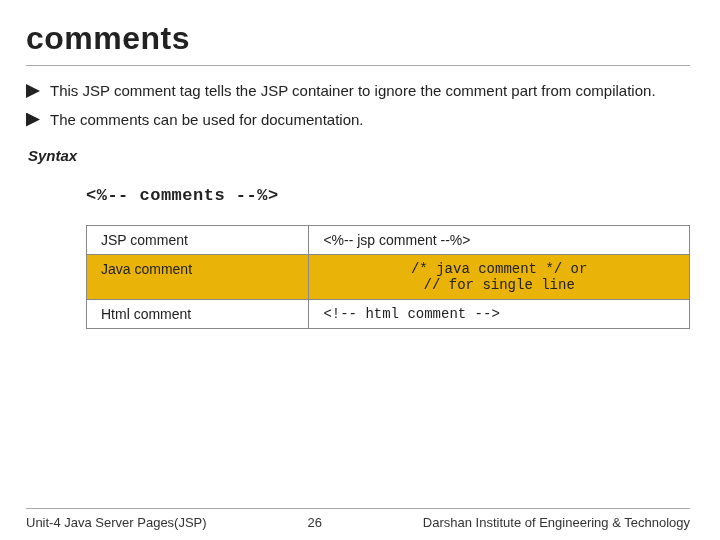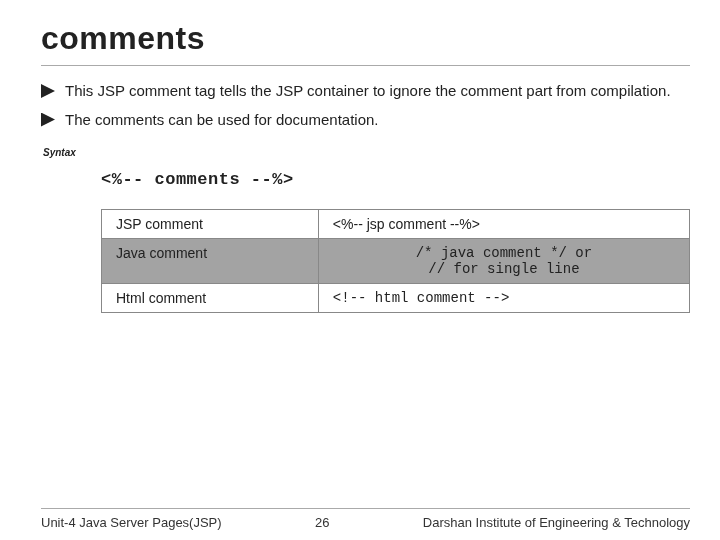--- a/index.html
+++ b/index.html
@@ -14,21 +14,21 @@
       background: #ffffff;
       font-family: Arial, sans-serif;
       font-size: 15px;
       color: #222;
       overflow: hidden;
     }
 
     .page {
       width: 720px;
       height: 540px;
-      padding: 20px 30px 10px 41px;
+      padding: 20px 30px 10px 26px;
       display: flex;
       flex-direction: column;
     }
 
     .title {
       font-size: 32px;
       font-weight: bold;
       color: #222;
       margin-bottom: 8px;
       letter-spacing: 0.5px;
@@ -59,23 +59,23 @@
       height: 14px;
       background: #222;
       margin-right: 10px;
       margin-top: 4px;
       flex-shrink: 0;
       clip-path: polygon(0 0, 100% 50%, 0 100%);
     }
 
     .syntax-label {
       font-style: italic;
-      font-size: 10px;
+      font-size: 15px;
       font-weight: bold;
-      margin-bottom: 12px;
+      margin-bottom: 22px;
       margin-left: 2px;
     }
 
     .code-block {
       font-family: 'Courier New', Courier, monospace;
       font-size: 17px;
       font-weight: bold;
       color: #222;
       margin-left: 60px;
       margin-bottom: 20px;
@@ -89,21 +89,21 @@
       border-radius: 16px;
     }
 
     .comment-table td {
       border: 1px solid #888;
       padding: 6px 14px;
       vertical-align: top;
     }
 
     .comment-table tr:nth-child(2) td {
-      background: #a3a3a3;
+      background: #eab308;
     }
 
     .footer {
       margin-top: auto;
       border-top: 1.5px solid #aaa;
       padding-top: 6px;
       display: flex;
       align-items: center;
       justify-content: space-between;
       font-size: 13px;

